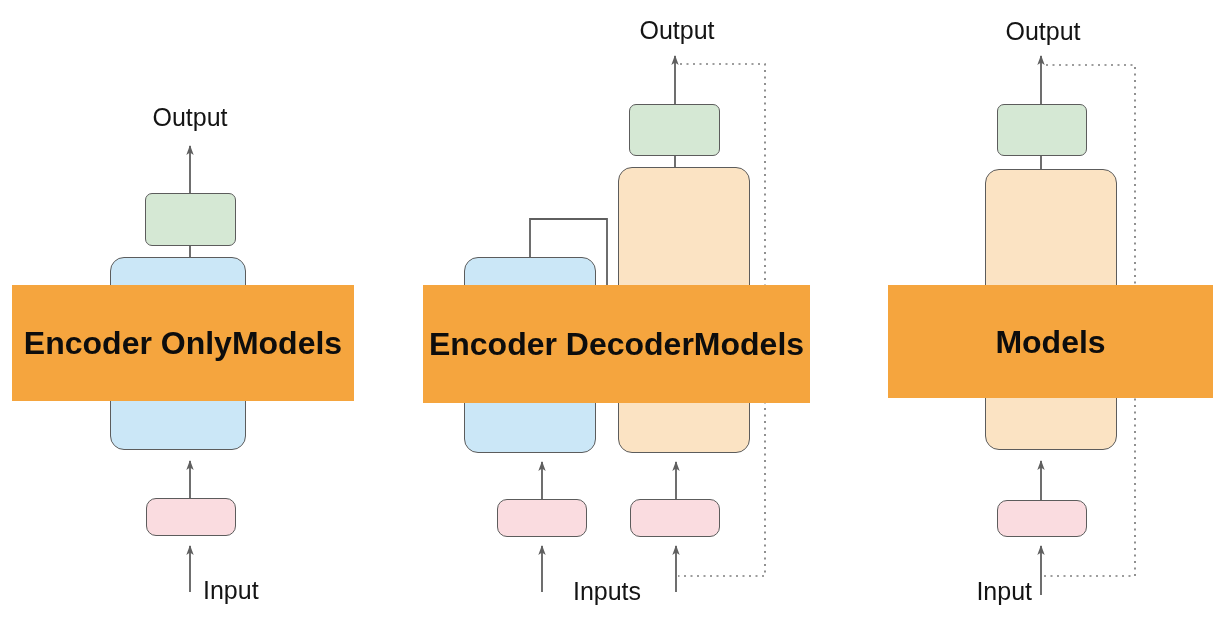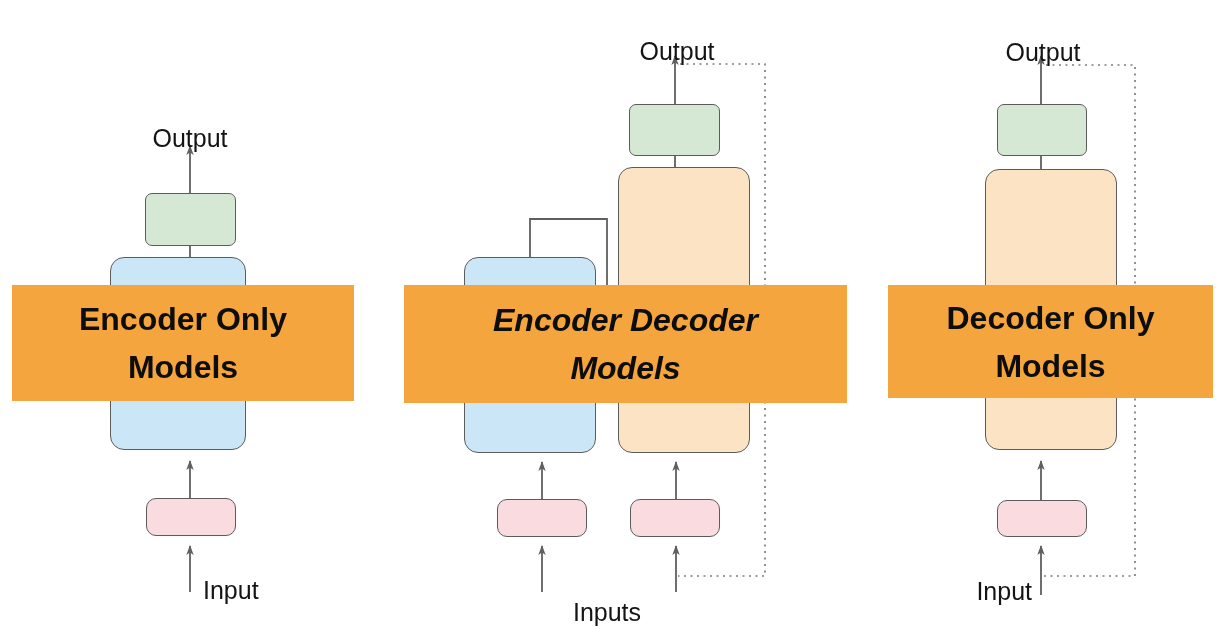--- a/index.html
+++ b/index.html
@@ -17,29 +17,29 @@
 
   svg.wires { position:absolute; left:0; top:0; z-index:2; }
   .wire { stroke:var(--line_color,#5f5f5f); stroke-width:1.8; fill:none; }
   .wire.dotted { stroke:var(--dotted_color,#7d7d7d); stroke-width:1.7; stroke-dasharray:2 4.5; }
   #arrowhead path { fill:var(--line_color,#5f5f5f); stroke:none; }
 
   .banner {
     position:absolute; z-index:3;
     background:var(--banner_fill,#f5a53e);
     color:var(--banner_text,#0d0d0d);
-    display:flex; flex-direction:column; align-items:center; justify-content:center;
+    display:flex; flex-direction:row; align-items:center; justify-content:center;
     font-weight:bold; font-size:32px; line-height:48px; 
   }
   .label {
     position:absolute; z-index:4;
     color:var(--label_color,#141414);
     font-size:25px; line-height:1.15; white-space:nowrap;
   }
-  .label.center { transform:translateX(-50%);margin-top:21px; }
+  .label.center { transform:translateX(-50%); }
 </style>
 </head>
 <body>
 
 <div class="canvas">
 
   <svg class="wires" width="1228" height="629" viewBox="0 0 1228 629">
     <defs>
       <marker id="arrowhead" markerWidth="14" markerHeight="13" refX="11" refY="6.5" orient="auto" markerUnits="userSpaceOnUse">
         <path d="M2,2.8 L12,6.5 L2,10.2 L4.6,6.5 Z"></path>
@@ -83,28 +83,27 @@
     <span>Models</span>
   </div>
 
   <div class="label center" style="left:677px; top:16px;">Output</div>
   <div class="box head" style="left:629px; top:104px; width:91px; height:52px;"></div>
   <div class="box decoder" style="left:618px; top:167px; width:132px; height:286px;"></div>
   <div class="box encoder" style="left:464px; top:257px; width:132px; height:196px;"></div>
   <div class="box embed" style="left:497px; top:499px; width:90px; height:38px;"></div>
   <div class="box embed" style="left:630px; top:499px; width:90px; height:38px;"></div>
   <div class="label center" style="left:607px; top:577px;text-align:center;">Inputs</div>
-  <div class="banner" style="left:404px; top:285px; width:443px; height:118px;font-style:italic;">
+  <div class="banner" style="left:423px; top:285px; width:387px; height:118px;">
     <span>Encoder Decoder</span>
     <span>Models</span>
   </div>
 
   <div class="label center" style="left:1043px; top:17px;">Output</div>
   <div class="box head" style="left:997px; top:104px; width:90px; height:52px;"></div>
   <div class="box decoder" style="left:985px; top:169px; width:132px; height:281px;"></div>
   <div class="box embed" style="left:997px; top:500px; width:90px; height:37px;"></div>
   <div class="label" style="left:960px; top:577px; width:72px; text-align:right;">Input</div>
   <div class="banner" style="left:888px; top:285px; width:325px; height:113px;">
-    <span>Decoder Only</span>
     <span>Models</span>
   </div>
 
 </div>
 
 </body></html>

